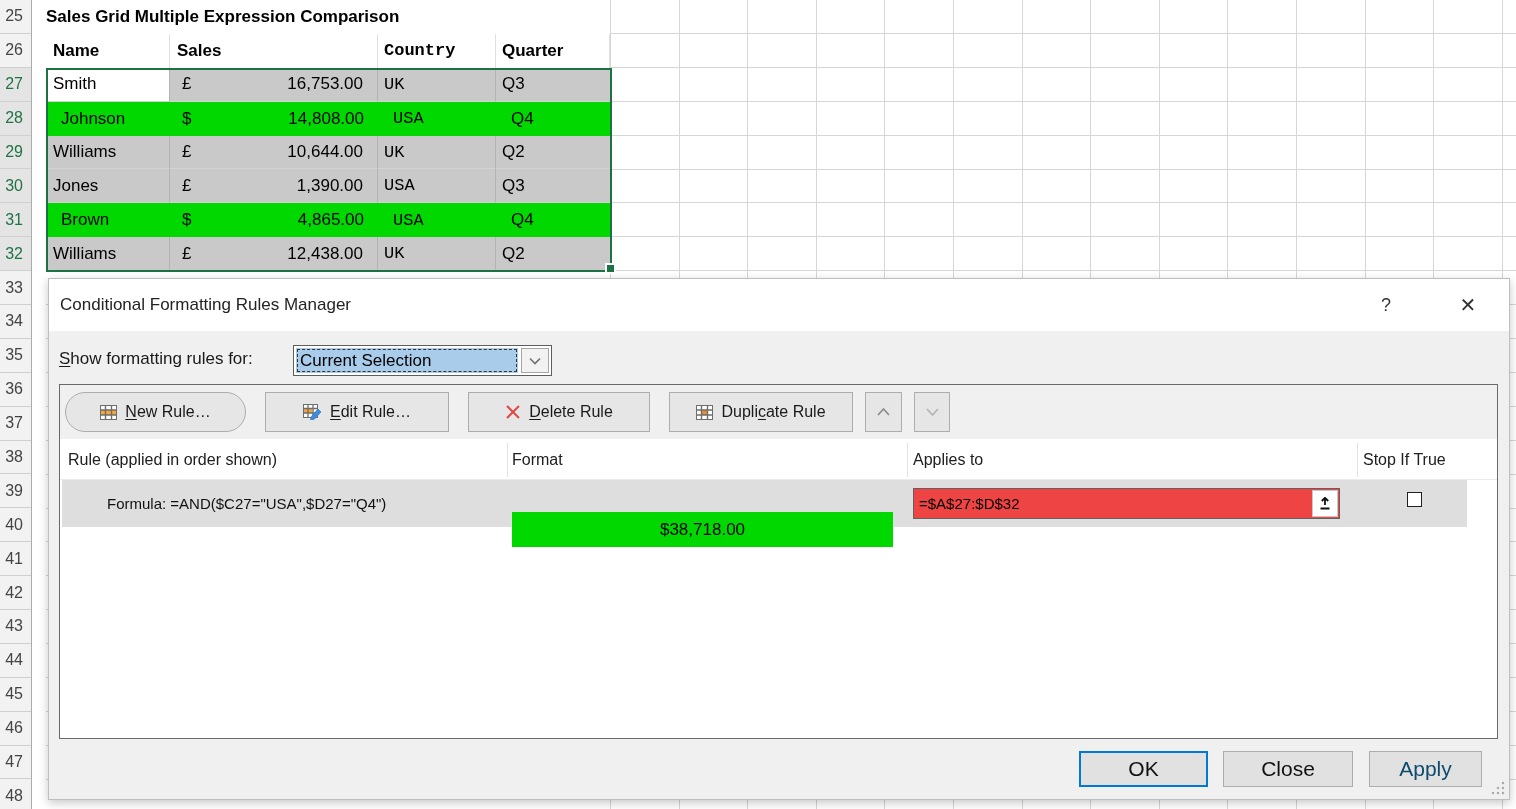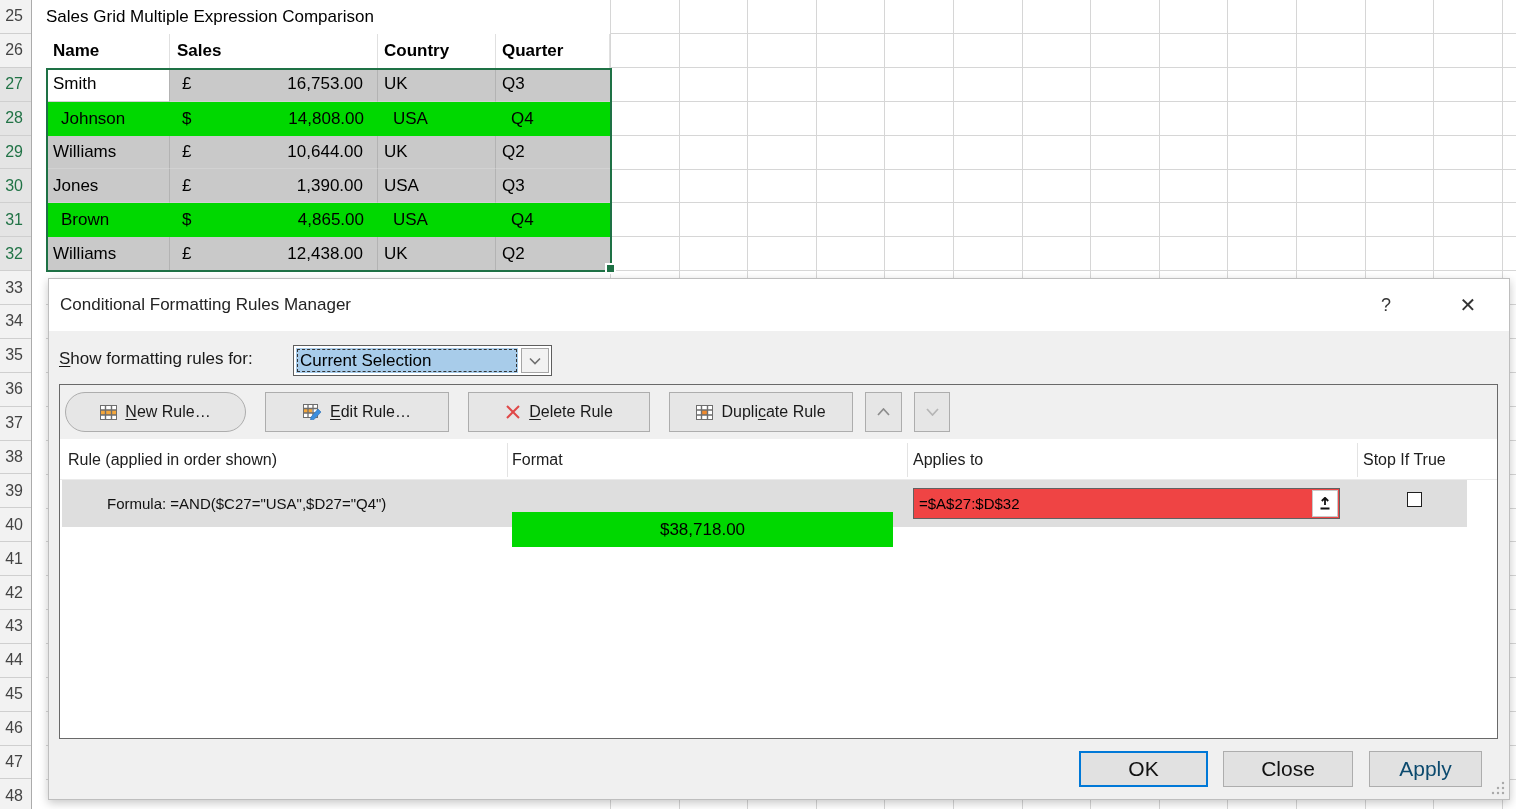--- a/index.html
+++ b/index.html
@@ -17,23 +17,23 @@
     background:#F2F2F2; border-right:1px solid #ABABAB; display:flex; flex-direction:column; }
   .rownum { height:33.9px; flex:0 0 33.9px; display:flex; align-items:center; justify-content:flex-end;
     padding-right:8px; font-size:16px; color:#444; border-bottom:1px solid #CFCFCF; }
   .rownum.sel { background:#E4E4E4; color:var(--rowgreen,#217346); }
 
   .tablewrap { position:absolute; left:46px; top:0; width:564px; }
   .srow { display:flex; height:33.9px; }
   .cell { display:flex; align-items:center; font-size:17px; color:#000; overflow:hidden; white-space:nowrap; }
   .ca { width:124px; padding-left:7px; }
   .cb { width:208px; justify-content:space-between; padding:0 14px 0 12px; }
-  .cc { width:118px; padding-left:6px; }
+  .cc { width:118px; padding-left:6px;font-family:Liberation Mono, monospace; }
   .cd { width:114px; padding-left:6px; }
-  .titlerow .cell { width:564px; font-weight:normal; background:#fff; }
+  .titlerow .cell { width:564px; font-weight:bold; background:#fff; }
   .headrow .cell { font-weight:bold; background:#fff; border-right:1px solid #E0E0E0; }
   .f-gray { background:var(--selgray,#C9C9C9); }
   .f-gray .cell { border-right:1px solid #B3B3B3; border-bottom:1px solid #D2D2D2; }
   .f-gray .cell.cd { border-right:none; }
   .f-gray .active { background:#FFFFFF; }
   .f-green { background:var(--green,#00D800); }
   .f-green .ca, .f-green .cc, .f-green .cd { padding-left:15px; }
 
   .selborder { position:absolute; left:46px; top:67.5px; width:566px; height:204px;
     border:2.5px solid var(--selgreen,#1E7145); pointer-events:none; }

